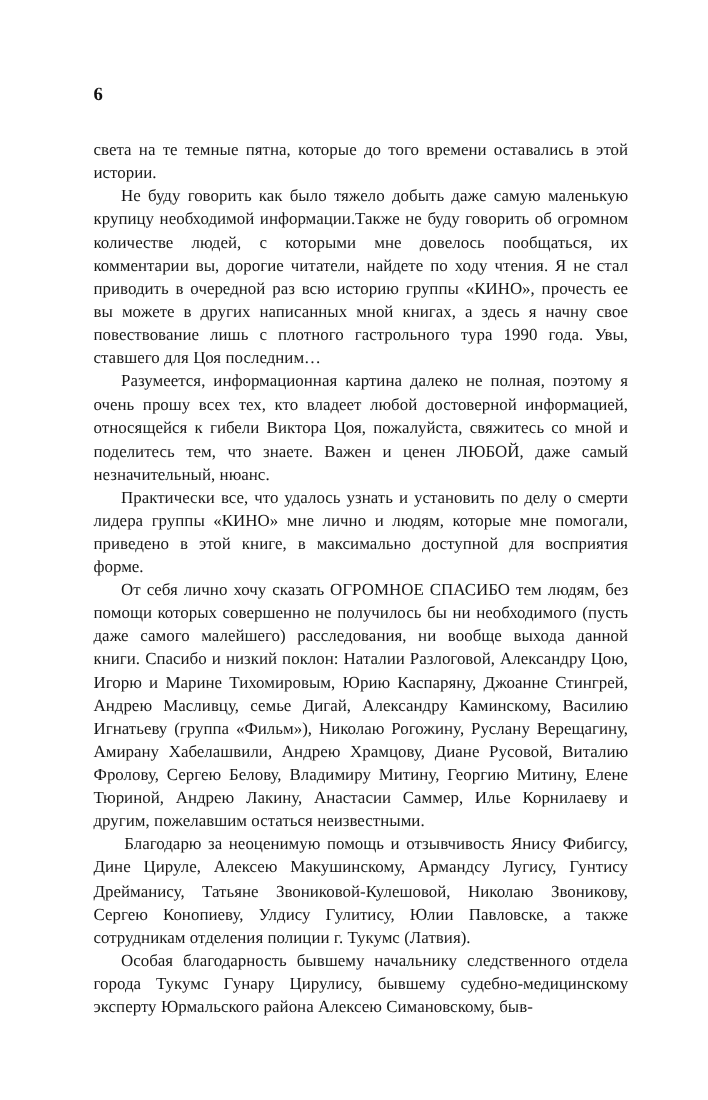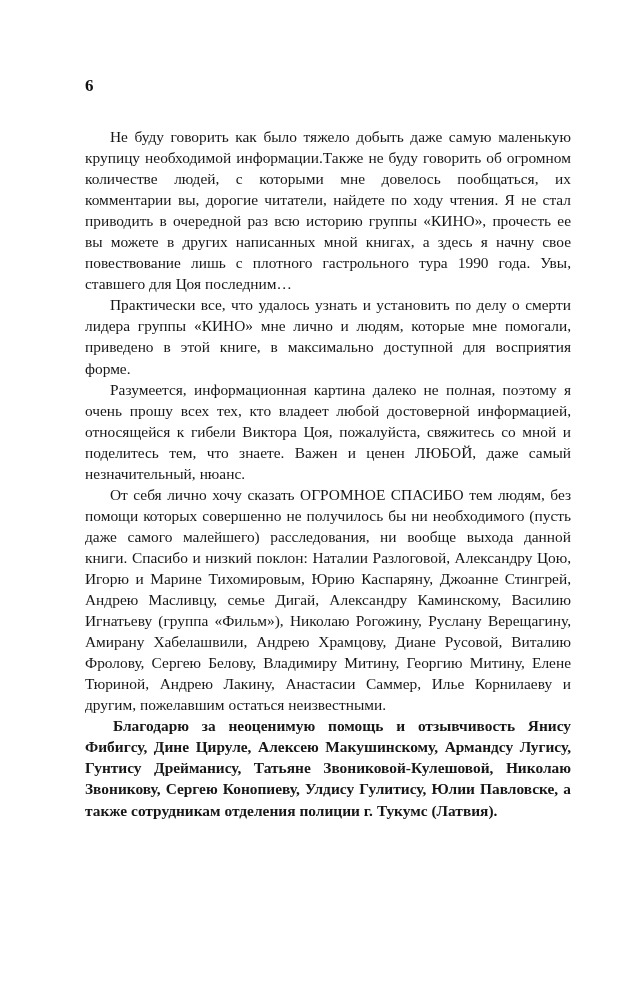--- a/index.html
+++ b/index.html
@@ -69,35 +69,36 @@
     color: #171717;
     word-spacing: 0.1px;
     hyphens: manual;
   }
   .para.no-indent {
     text-indent: 0;
   }
   
   .para.lead-space {
     text-indent: 28px;
-    font-weight: bold;
   }
 
   
 </style>
 </head>
 <body>
 
 <div class="page">
 
   <div class="running-head">
     <span class="folio">6</span>
   </div>
 
   <div class="textblock">
+    <p class="para no-indent">света на те темные пятна, которые до того времени оставались в этой истории.</p>
     <p class="para">Не буду говорить как было тяжело добыть даже самую маленькую крупицу необходимой информации.Также не буду говорить об огромном количестве людей, с которыми мне довелось пообщаться, их комментарии вы, дорогие читатели, найдете по ходу чтения. Я не стал приводить в очередной раз всю историю группы «КИНО», прочесть ее вы можете в других написанных мной книгах, а здесь я начну свое повествование лишь с плотного гастрольного тура 1990 года. Увы, ставшего для Цоя последним…</p>
+    <p class="para">Разумеется, информационная картина далеко не полная, поэтому я очень прошу всех тех, кто владеет любой достоверной информацией, относящейся к гибели Виктора Цоя, пожалуйста, свяжитесь со мной и поделитесь тем, что знаете. Важен и ценен ЛЮБОЙ, даже самый незначительный, нюанс.</p>
     <p class="para">Практически все, что удалось узнать и установить по делу о смерти лидера группы «КИНО» мне лично и людям, которые мне помогали, приведено в этой книге, в максимально доступной для восприятия форме.</p>
-    <p class="para">Разумеется, информационная картина далеко не полная, поэтому я очень прошу всех тех, кто владеет любой достоверной информацией, относящейся к гибели Виктора Цоя, пожалуйста, свяжитесь со мной и поделитесь тем, что знаете. Важен и ценен ЛЮБОЙ, даже самый незначительный, нюанс.</p>
     <p class="para">От себя лично хочу сказать ОГРОМНОЕ СПАСИБО тем людям, без помощи которых совершенно не получилось бы ни необходимого (пусть даже самого малейшего) расследования, ни вообще выхода данной книги. Спасибо и низкий поклон: Наталии Разлоговой, Александру Цою, Игорю и Марине Тихомировым, Юрию Каспаряну, Джоанне Стингрей, Андрею Масливцу, семье Дигай, Александру Каминскому, Василию Игнатьеву (группа «Фильм»), Николаю Рогожину, Руслану Верещагину, Амирану Хабелашвили, Андрею Храмцову, Диане Русовой, Виталию Фролову, Сергею Белову, Владимиру Митину, Георгию Митину, Елене Тюриной, Андрею Лакину, Анастасии Саммер, Илье Корнилаеву и другим, пожелавшим остаться неизвестными.</p>
     <p class="para lead-space"> Благодарю за неоценимую помощь и отзывчивость Янису Фибигсу, Дине Цируле, Алексею Макушинскому, Армандсу Лугису, Гунтису Дрейманису, Татьяне Звониковой-Кулешовой, Николаю Звоникову, Сергею Конопиеву, Улдису Гулитису, Юлии Павловске, а также сотрудникам отделения полиции г. Тукумс (Латвия).</p>
+    <p class="para">Особая благодарность бывшему начальнику следственного отдела города Тукумс Гунару Цирулису, бывшему судебно-медицинскому эксперту Юрмальского района Алексею Симановскому, быв-</p>
   </div>
 
 </div>
 
 </body></html>

